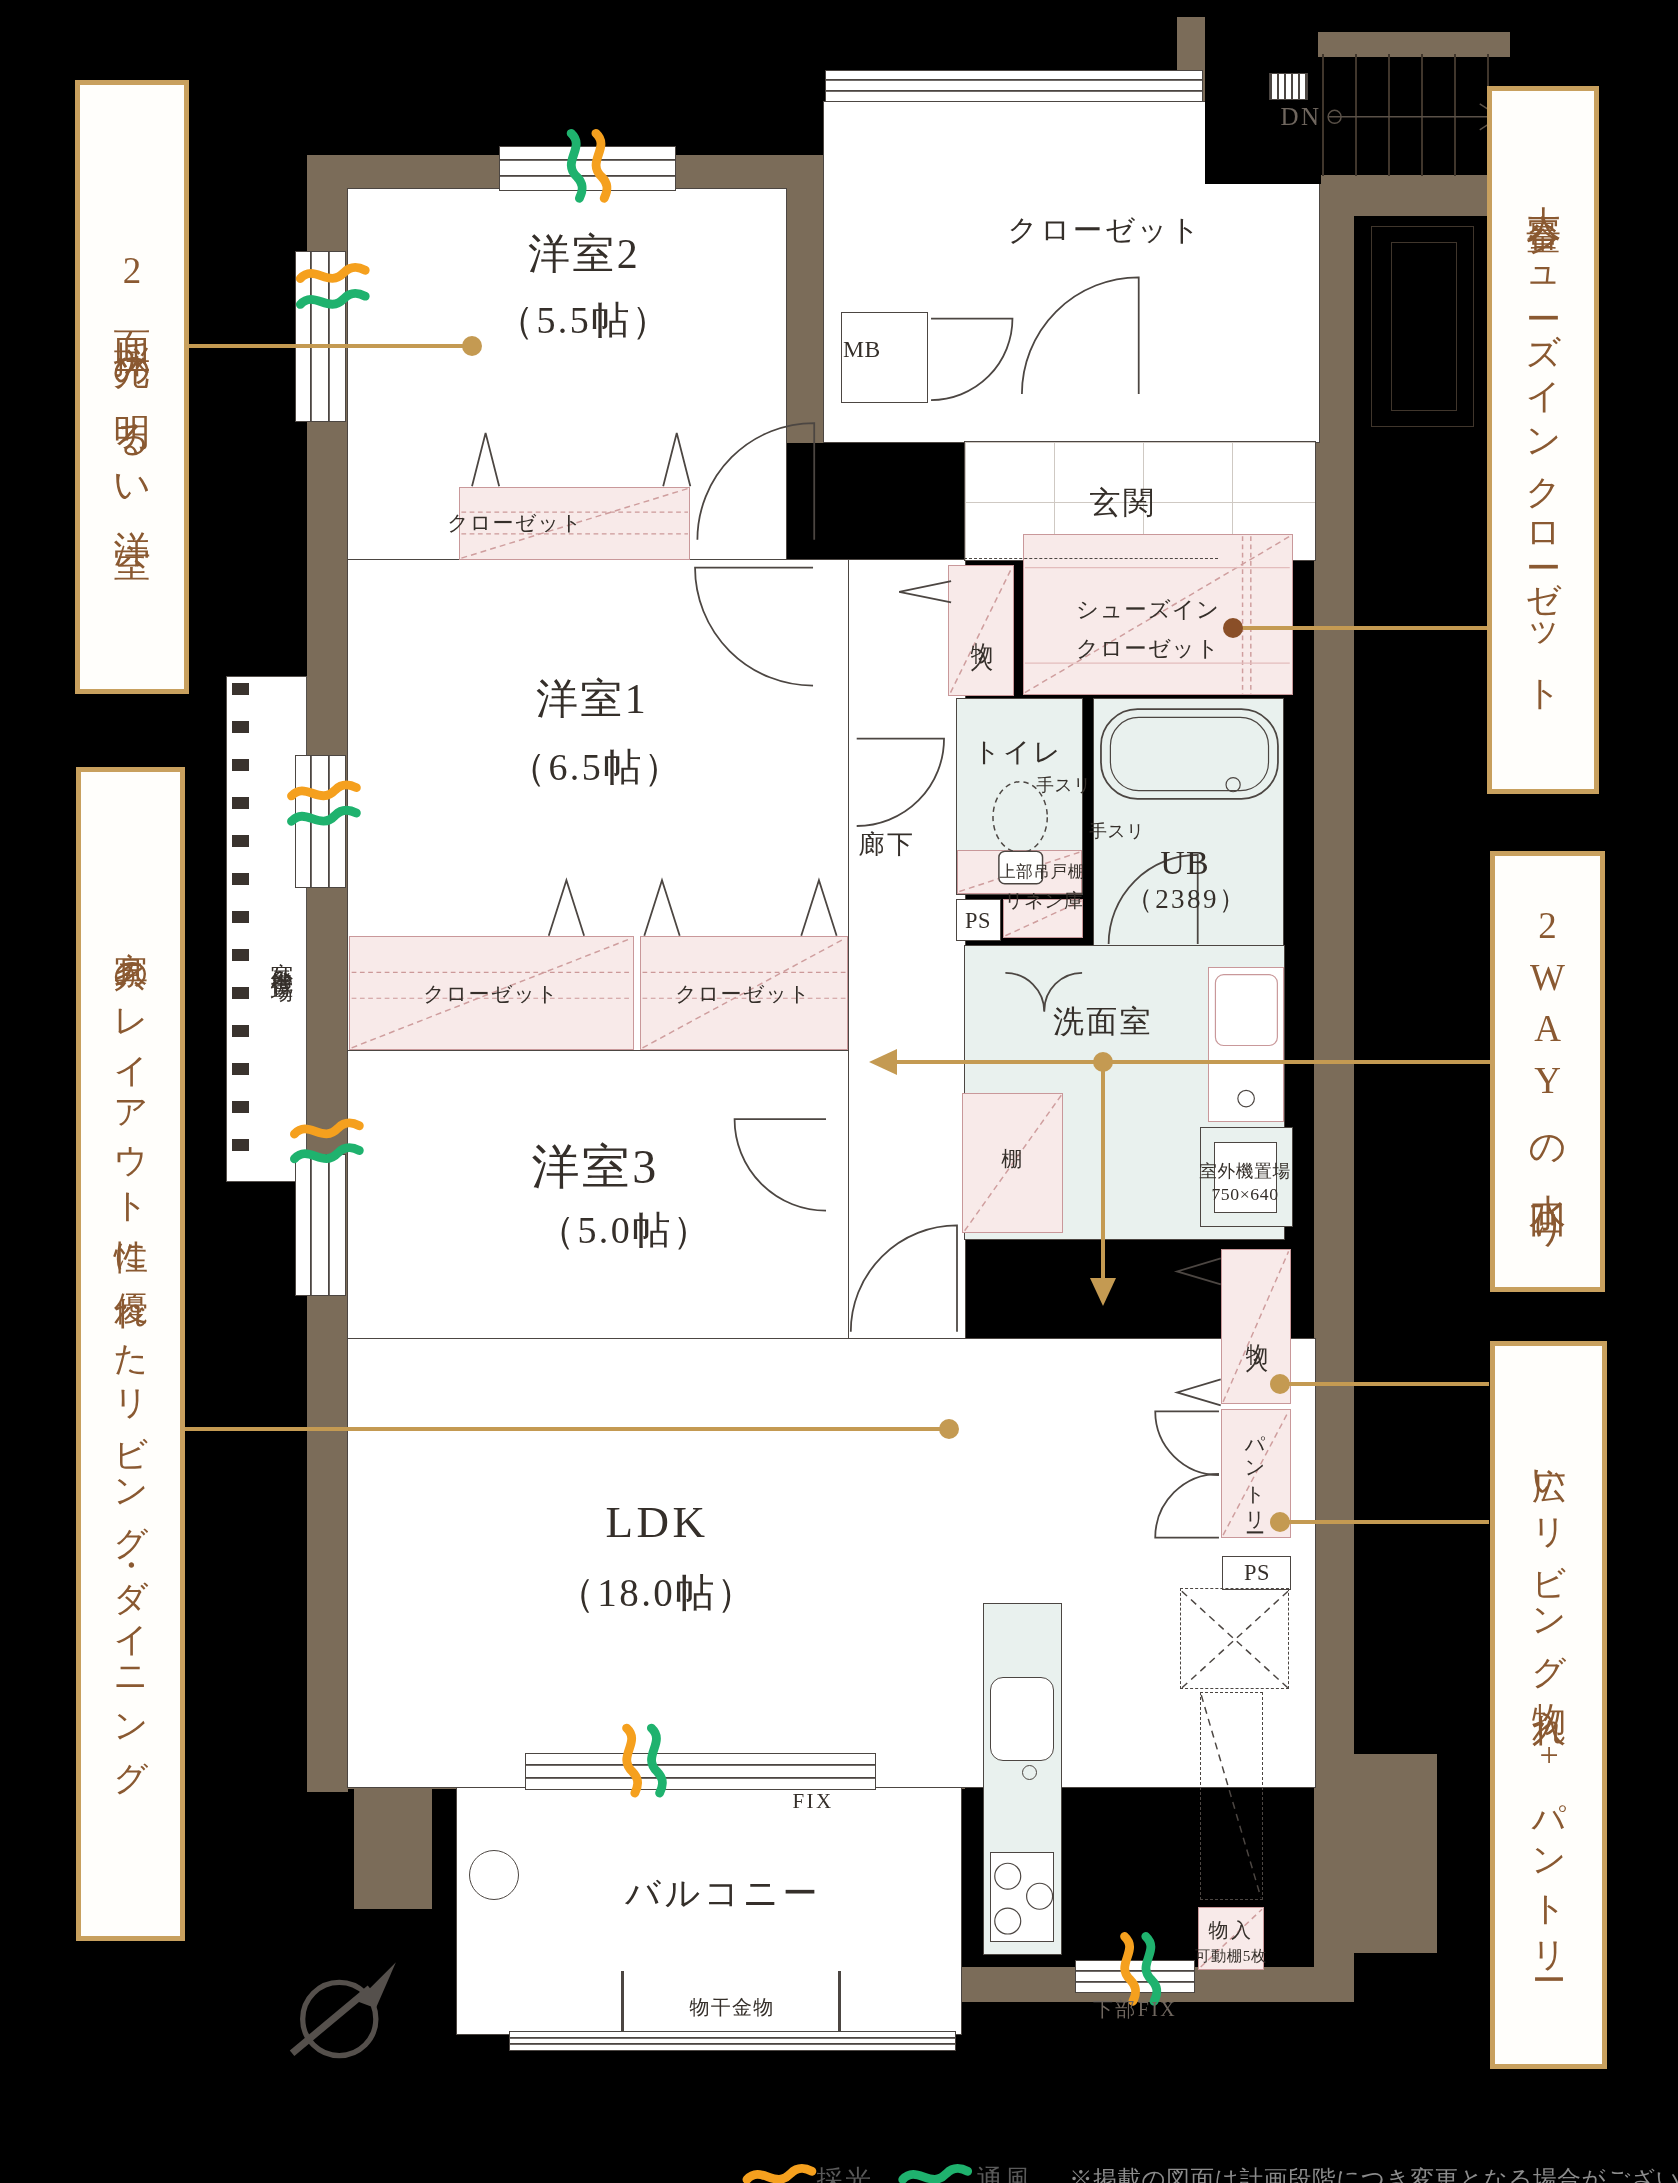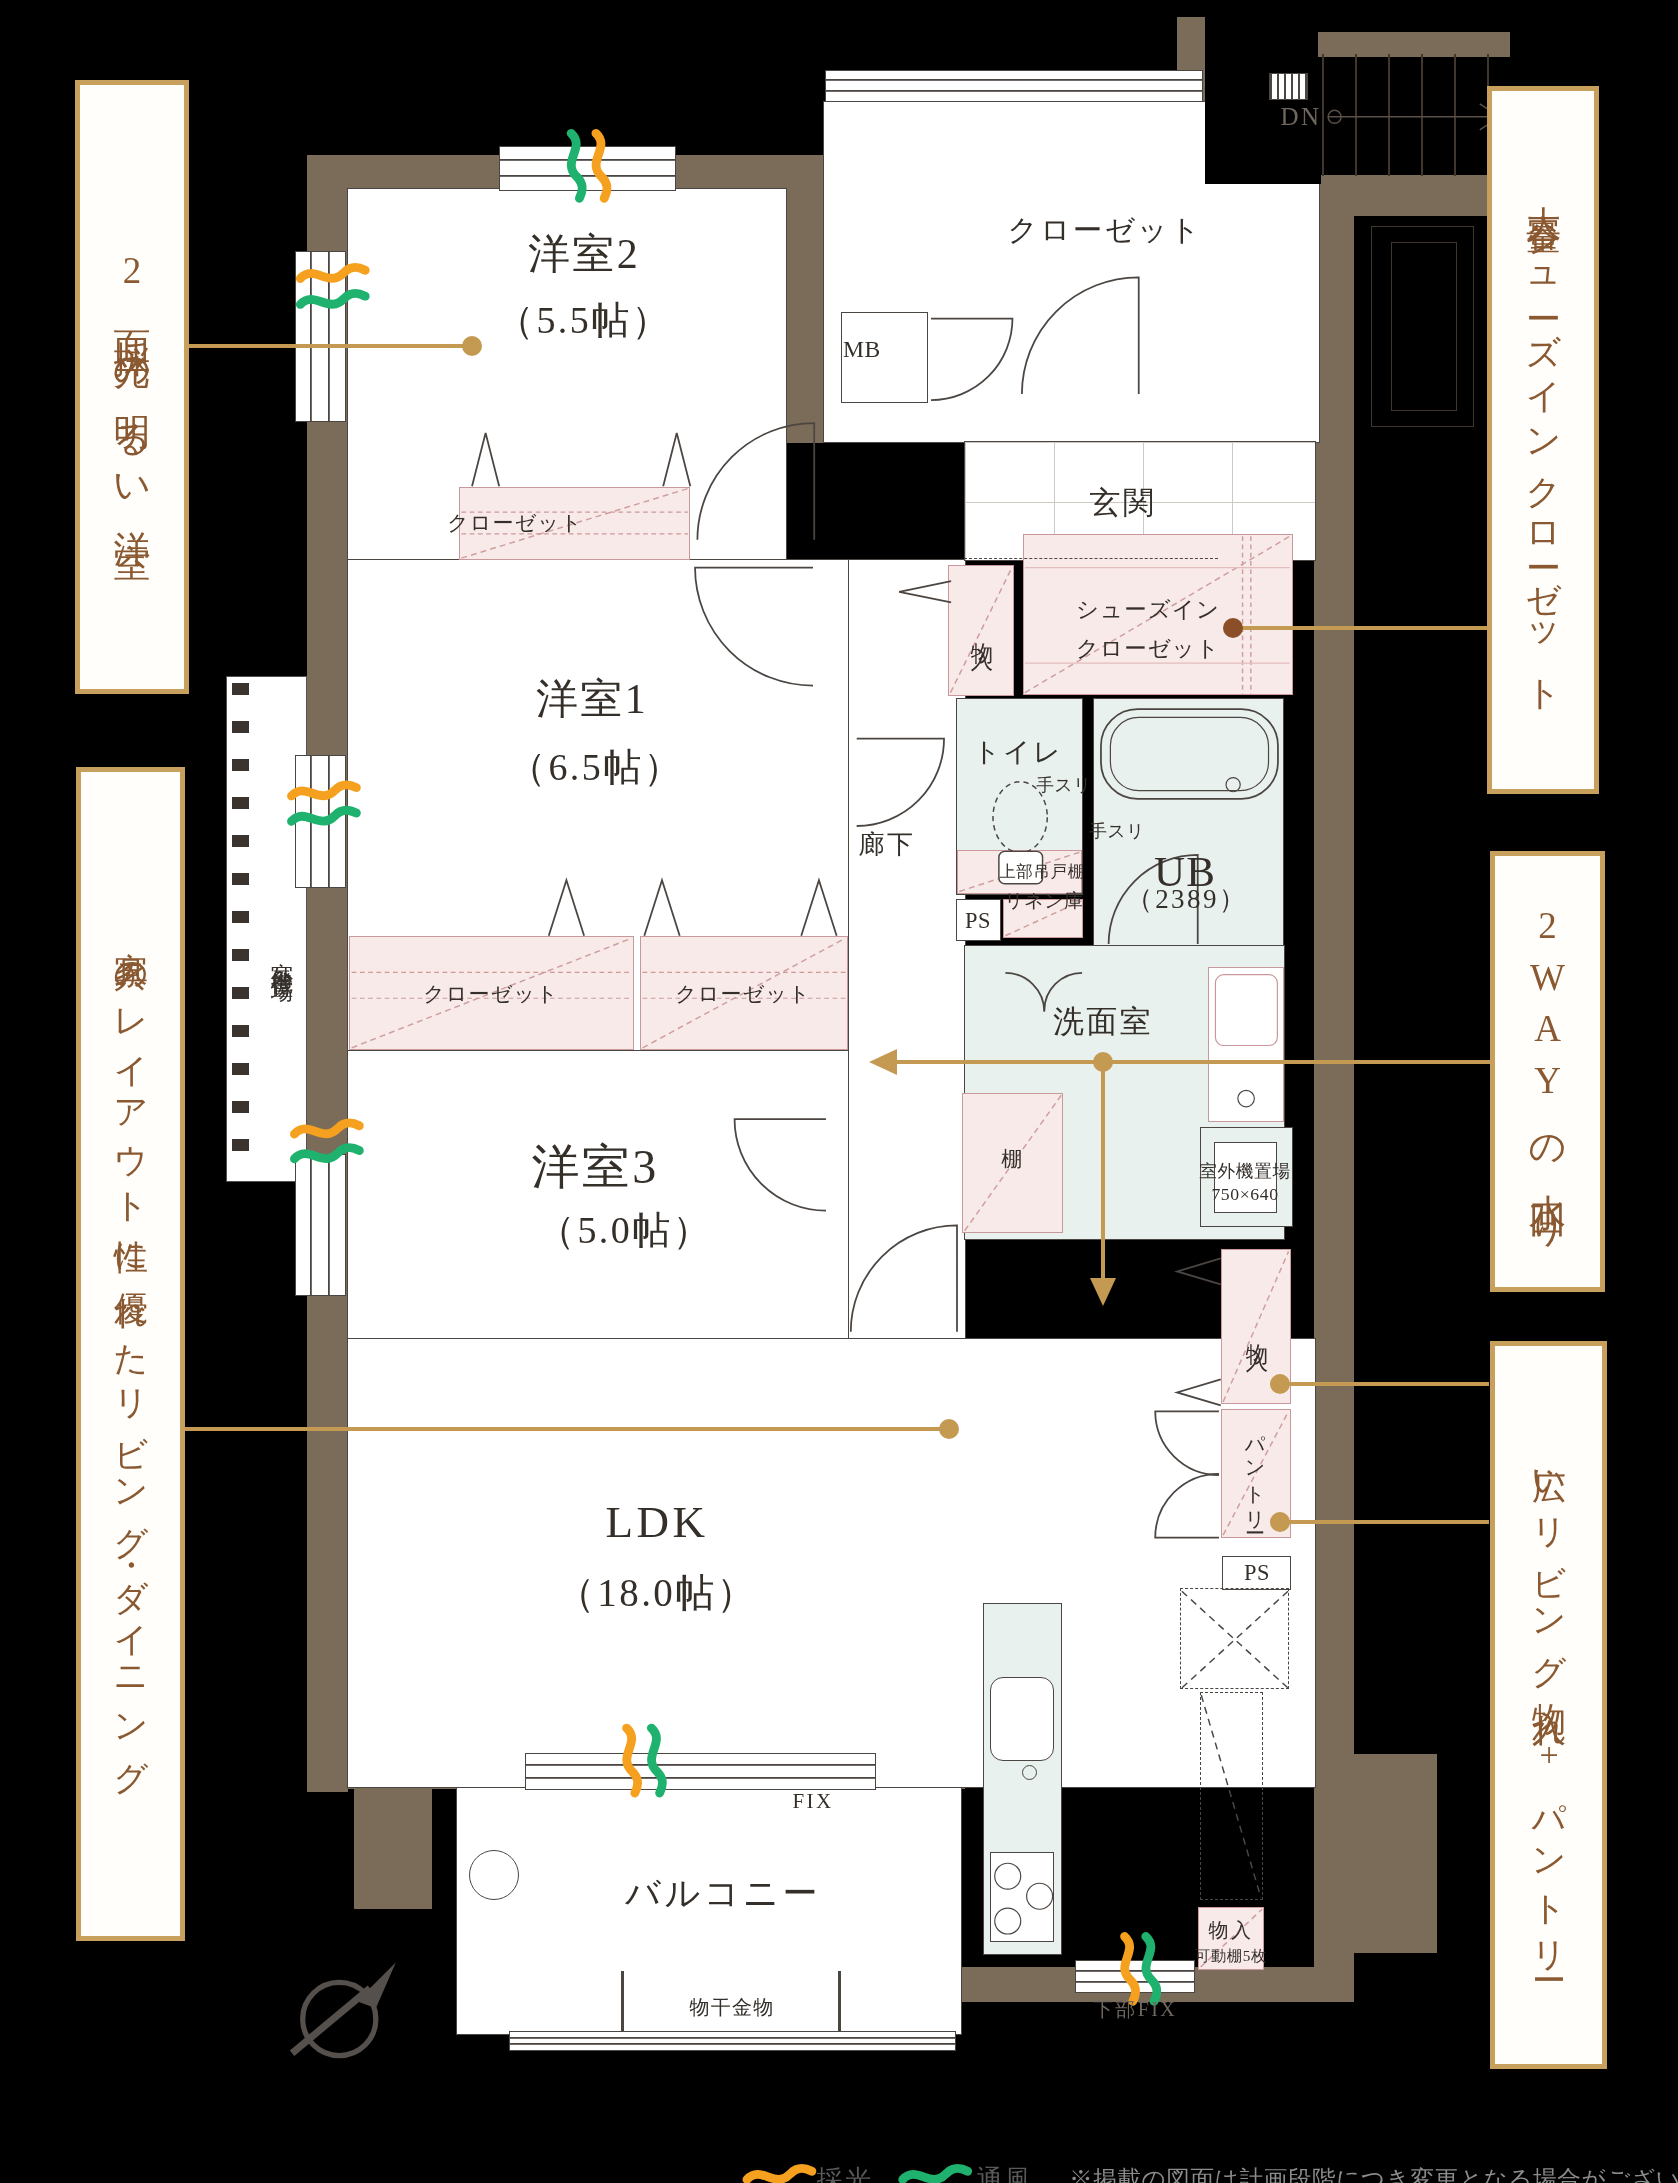--- a/index.html
+++ b/index.html
@@ -246,21 +246,21 @@
   <div class="lbl" style="left:1123px;top:503px;font-size:31px;">玄関</div>
   <div class="lbl" style="left:515px;top:523px;font-size:21px;letter-spacing:1.2px;">クローゼット</div>
   <div class="lbl" style="left:592px;top:699px;font-size:42px;">洋室1</div>
   <div class="lbl" style="left:596px;top:767px;font-size:38px;">（6.5帖）</div>
   <div class="lbl v" style="left:982px;top:630px;font-size:22.4px;">物入</div>
   <div class="lbl" style="left:1148px;top:609px;font-size:22.4px;letter-spacing:1.2px;text-align:right;">シューズイン</div>
   <div class="lbl" style="left:1148px;top:648px;font-size:22.4px;letter-spacing:1.2px;">クローゼット</div>
   <div class="lbl" style="left:1018px;top:752px;font-size:27px;">トイレ</div>
   <div class="lbl" style="left:1064px;top:785px;font-size:17.7px;letter-spacing:0.6px;">手スリ</div>
   <div class="lbl" style="left:1117px;top:831px;font-size:17.7px;letter-spacing:0.6px;">手スリ</div>
-  <div class="lbl" style="left:1185px;top:863px;font-size:43px;letter-spacing:1.2px;margin-top:8px;">UB</div>
+  <div class="lbl" style="left:1185px;top:863px;font-size:34px;letter-spacing:1.2px;">UB</div>
   <div class="lbl" style="left:1187px;top:899px;font-size:27px;">（2389）</div>
   <div class="lbl" style="left:887px;top:844px;font-size:26px;">廊下</div>
   <div class="lbl" style="left:1042px;top:872px;font-size:16.5px;letter-spacing:0.6px;">上部吊戸棚</div>
   <div class="lbl" style="left:978px;top:921px;font-size:22.4px;letter-spacing:0.6px;">PS</div>
   <div class="lbl" style="left:1044px;top:901px;font-size:19px;letter-spacing:0.6px;">リネン庫</div>
   <div class="lbl" style="left:1103px;top:1022px;font-size:31px;">洗面室</div>
   <div class="lbl" style="left:491px;top:994px;font-size:21px;letter-spacing:1.2px;">クローゼット</div>
   <div class="lbl" style="left:743px;top:994px;font-size:21px;letter-spacing:1.2px;">クローゼット</div>
   <div class="lbl" style="left:595px;top:1167px;font-size:48px;">洋室3</div>
   <div class="lbl" style="left:585px;top:1230px;font-size:38px;margin-left:40px;">（5.0帖）</div>

